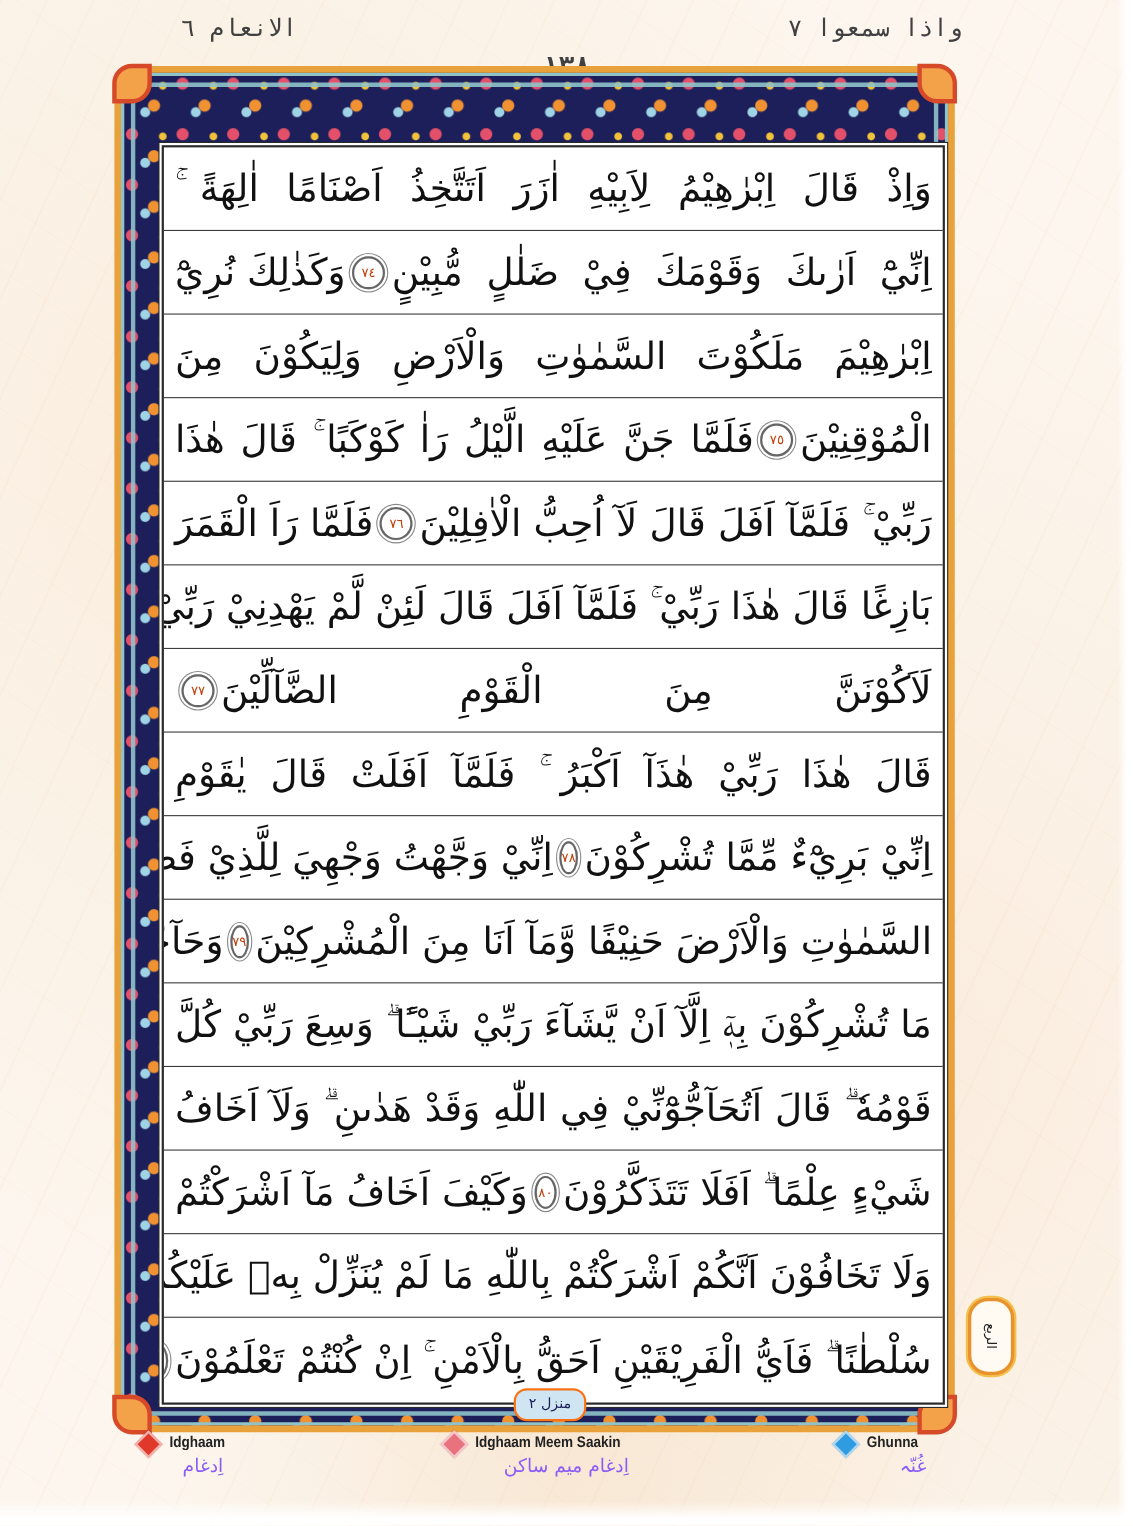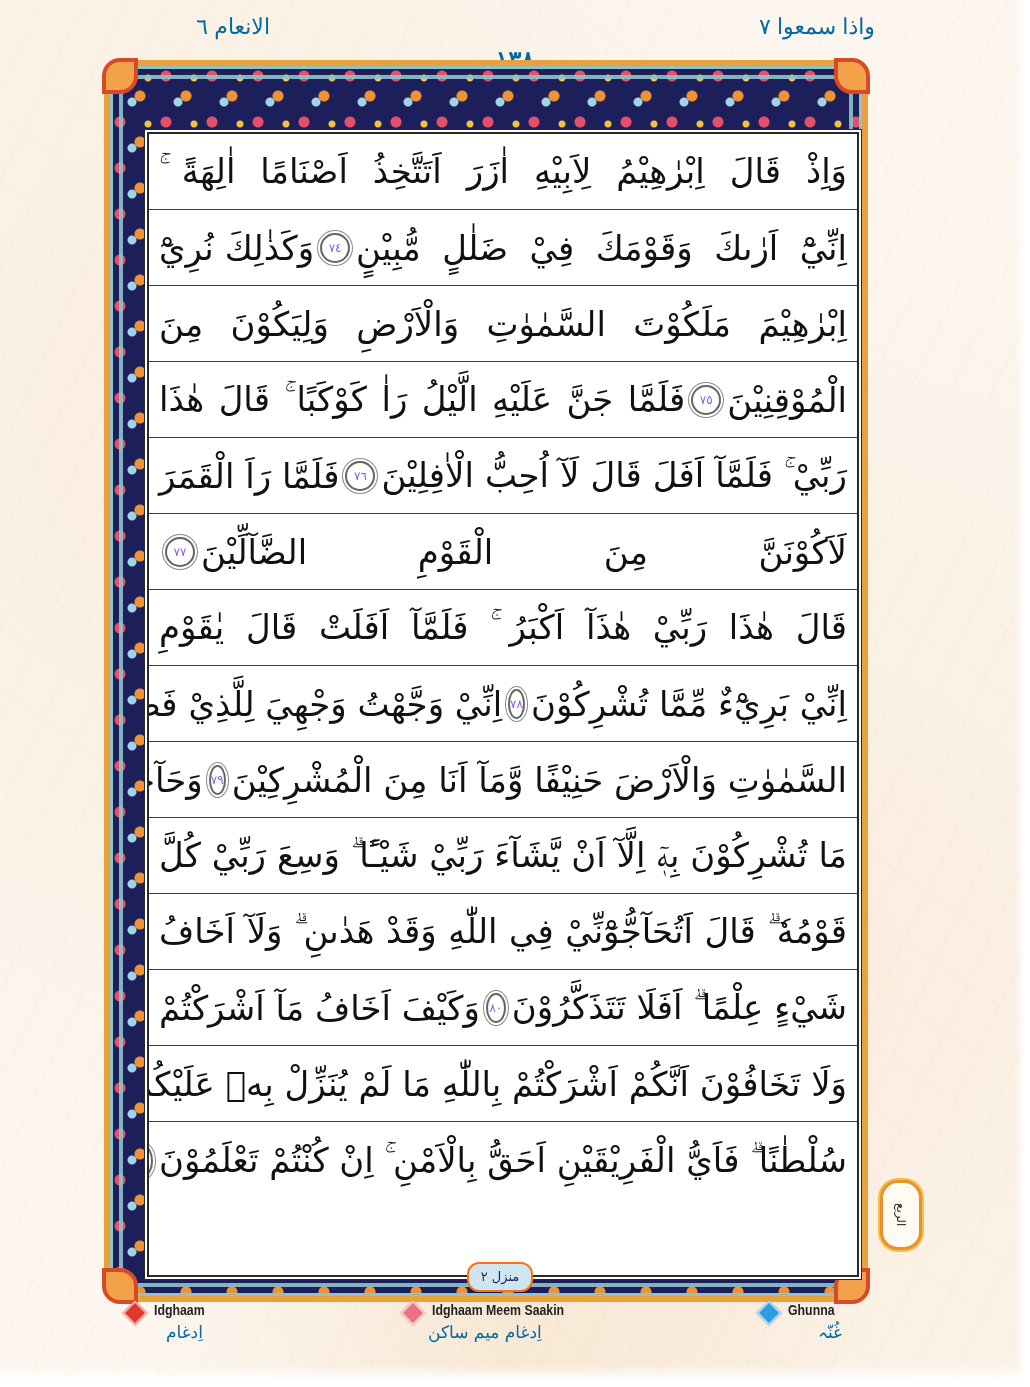--- a/index.html
+++ b/index.html
@@ -13,21 +13,21 @@
       repeating-linear-gradient(35deg, rgba(230,180,130,0.05) 0 1px, transparent 1px 52px),
       #fcf6ee;
     font-family: "DejaVu Sans", sans-serif;
   }
   .page-edge { position:absolute; right:0; top:0; width:14px; height:1387px;
     background:linear-gradient(90deg, rgba(255,255,255,0), #ffffff 60%); }
   .bottom-edge { position:absolute; left:0; bottom:0; width:1030px; height:22px;
     background:linear-gradient(180deg, rgba(255,255,255,0), #ffffff 70%); }
 
   .header { position:absolute; top:14px; left:0; width:1030px; height:40px; }
-  .hdr { position:absolute; top:0; font-family:Liberation Sans, sans-serif; font-size:22px; color:#0369a1; direction:rtl; }
+  .hdr { position:absolute; top:0; font-family:Liberation Mono, monospace; font-size:22px; color:#404040; direction:rtl; }
   .hdr-right { left:715px; width:160px; text-align:right; }
   .hdr-center { left:455px; width:120px; text-align:center; font-size:24px; font-weight:bold;margin-top:32px; }
   .hdr-left { left:150px; width:120px; text-align:right; }
 
   
   .frame {
     position:absolute; left:110px; top:66px; width:752px; height:1230px;
     border-radius:26px;
     background:
       radial-gradient(circle at 10px 10px, #e4506a 0 5px, transparent 6px) 0 0/46px 46px,
@@ -53,21 +53,21 @@
     position:relative; height:76px; border-bottom:1.5px solid #3a3a3a;
     display:flex; align-items:center; justify-content:space-between;
     direction:rtl; padding:0 10px; box-sizing:border-box;
     font-family:"DejaVu Sans", sans-serif; font-size:34px; color:#111; white-space:nowrap; overflow:hidden;
   }
   .line:last-child { border-bottom:none; height:77px; }
   .line-text { flex:1; text-align:justify; text-align-last:justify; }
   .ayah-marker {
     display:inline-block; width:26px; height:26px; border-radius:50%;
     border:2px solid #666; box-shadow:0 0 0 2px #fff, 0 0 0 3px #888;
-    font-size:12px; line-height:26px; text-align:center; color:#8b5cf6; margin:0 6px;
+    font-size:12px; line-height:26px; text-align:center; color:#c2410c; margin:0 6px;
     vertical-align:middle; direction:ltr;
   }
 
   .manzil {
     position:absolute; left:467px; top:1262px; width:62px; height:26px;
     background:#cfe6f2; border:2px solid #f97316; border-radius:12px;
     font-size:13px; text-align:center; line-height:26px; color:#1c1f5a; direction:rtl;
   }
   .ruku {
     position:absolute; left:880px; top:1180px; width:36px; height:64px;
@@ -75,23 +75,23 @@
     box-shadow:0 0 0 2px #f3c04d;
     font-size:12px; color:#222; writing-mode:vertical-rl; text-align:center; line-height:36px;
   }
 
   .legend { position:absolute; top:1302px; left:0; width:1030px; height:60px; }
   .legend-item { position:absolute; top:0; }
   .diamond { position:absolute; top:2px; left:0; width:14px; height:14px; transform:rotate(45deg);
     border:2px solid rgba(255,255,255,0.6); box-shadow:0 0 0 1px rgba(0,0,0,0.05); }
   .legend-en { position:absolute; left:28px; top:0; font-family:"Liberation Sans", sans-serif;
     font-weight:bold; font-size:14px; color:#222; white-space:nowrap; transform:scaleX(0.88); transform-origin:left; }
-  .legend-ar { position:absolute; top:20px; font-family:"DejaVu Serif", serif; font-size:17px; color:#0369a1; direction:rtl; white-space:nowrap; }
+  .legend-ar { position:absolute; top:20px; font-family:"DejaVu Serif", serif; font-size:17px; color:#8b5cf6; direction:rtl; white-space:nowrap; }
   .li-1 { left:126px; } .li-1 .legend-ar { left:40px; }
-  .li-2 { left:404px; } .li-2 .legend-ar { left:24px; }
+  .li-2 { left:404px; } .li-2 .legend-ar { left:54px; }
   .li-3 { left:760px; } .li-3 .legend-ar { left:30px;margin-left:28px; }
 </style>
 </head>
 <body>
 
 <div class="page-edge"></div>
 <div class="bottom-edge"></div>
 
 <div class="header">
   <div class="hdr hdr-right">واذا سمعوا ٧</div>
@@ -120,20 +120,23 @@
   </div>
   <div class="line">
     <span>الْمُوْقِنِيْنَ</span>
     <span class="ayah-marker">٧٥</span>
     <span class="line-text">فَلَمَّا جَنَّ عَلَيْهِ الَّيْلُ رَاٰ كَوْكَبًا ۚ قَالَ هٰذَا</span>
   </div>
   <div class="line">
     <span class="line-text">رَبِّيْ ۚ فَلَمَّآ اَفَلَ قَالَ لَآ اُحِبُّ الْاٰفِلِيْنَ</span>
     <span class="ayah-marker">٧٦</span>
     <span>فَلَمَّا رَاَ الْقَمَرَ</span>
+  </div>
+  <div class="line">
+    <span class="line-text">بَازِغًا قَالَ هٰذَا رَبِّيْ ۚ فَلَمَّآ اَفَلَ قَالَ لَئِنْ لَّمْ يَهْدِنِيْ رَبِّيْ</span>
   </div>
   <div class="line">
     <span class="line-text">لَاَكُوْنَنَّ مِنَ الْقَوْمِ الضَّآلِّيْنَ</span>
     <span class="ayah-marker">٧٧</span>
   </div>
   <div class="line">
     <span class="line-text">قَالَ هٰذَا رَبِّيْ هٰذَآ اَكْبَرُ ۚ فَلَمَّآ اَفَلَتْ قَالَ يٰقَوْمِ</span>
   </div>
   <div class="line">
     <span>اِنِّيْ بَرِيْٓءٌ مِّمَّا تُشْرِكُوْنَ</span>

